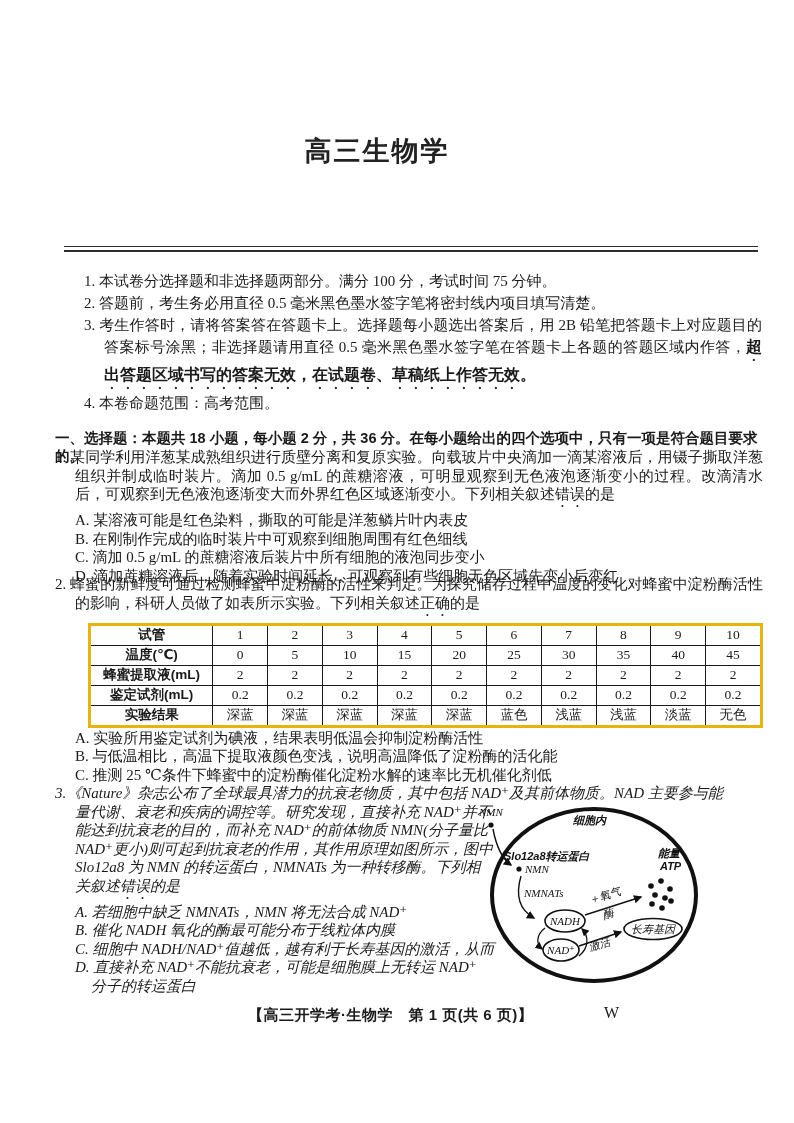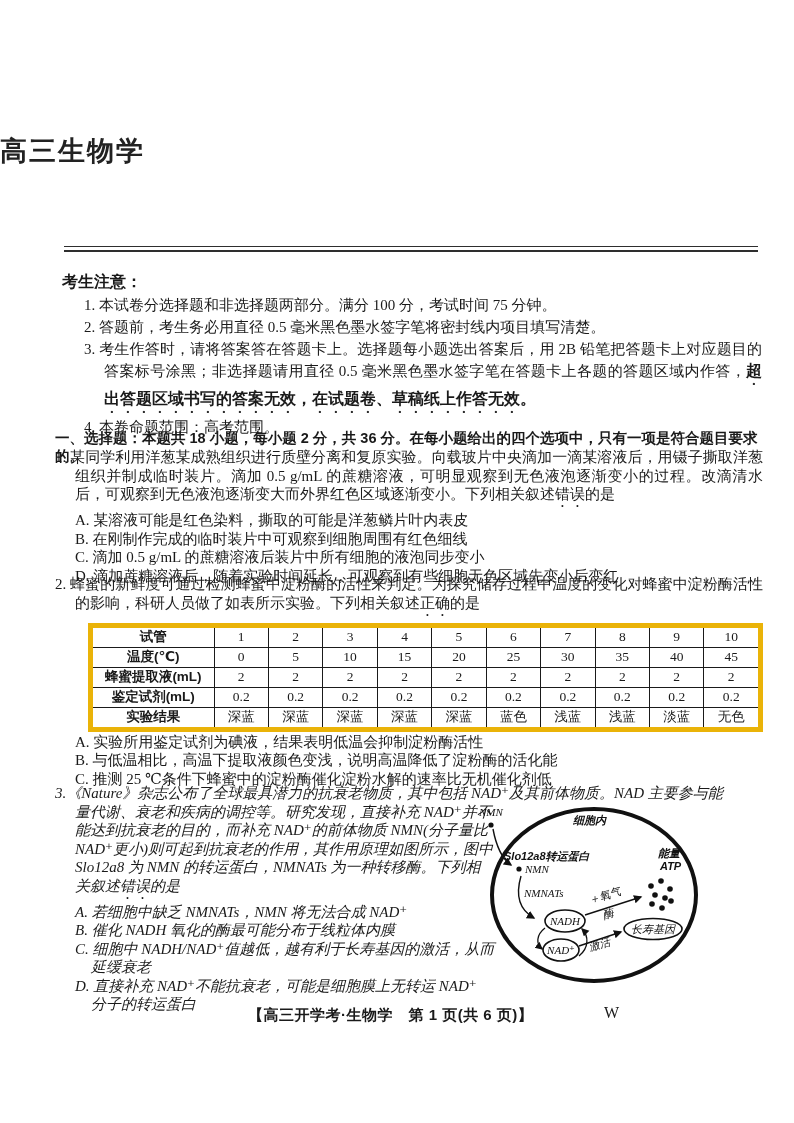--- a/index.html
+++ b/index.html
@@ -3,21 +3,21 @@
 <meta charset="utf-8">
 <style>
   html,body{margin:0;padding:0;}
   body{
     width:794px;height:1123px;position:relative;background:#ffffff;
     font-family:"Liberation Serif","DejaVu Serif",serif;color:#1a1a1a;
     overflow:hidden;
   }
   .hei{font-family:"Liberation Sans","DejaVu Sans",sans-serif;font-weight:bold;}
   #page-title{
-    position:absolute;top:133px;left:0;width:754px;text-align:left;
+    position:absolute;top:133px;left:0;width:754px;text-align:center;
     font-size:27px;font-weight:bold;letter-spacing:2px;color:#222;
   }
   #top-rule{
     position:absolute;top:246px;left:64px;width:694px;height:3px;
     border-top:1px solid #2e2e2e;border-bottom:2px solid #2e2e2e;
   }
   #notice{position:absolute;top:270px;left:62px;width:700px;font-size:15px;line-height:22px;}
   #notice .heading{font-size:16px;line-height:24px;}
   #notice .note{margin-left:22px;padding-left:20px;text-indent:-20px;text-align:justify;}
   .emph{
@@ -38,40 +38,39 @@
   #q2{top:575px;}
   #q3{top:784px;font-style:italic;}
   table.exp{
     border-collapse:collapse;margin:3px 0 1px 33px;table-layout:fixed;
     font-size:13.5px;text-align:center;
   }
   table.exp td{
     border:1px solid #1a1a1a;height:19px;padding:0 2px;width:50px;
   }
   table.exp td.rowlabel{width:118px;font-weight:bold;font-family:"Liberation Sans","DejaVu Sans",sans-serif;}
-  table.exp{border:5px solid #eab308;}
+  table.exp{border:3px solid #eab308;}
   #q3 .nline{white-space:nowrap;}
   #q3-figure{position:absolute;left:420px;top:14px;width:240px;height:198px;}
   #q3-figure svg{display:block;}
   #q3-figure text{font-size:11px;fill:#111;font-family:"Liberation Serif","DejaVu Serif",serif;}
   #q3-figure text.b{font-family:"Liberation Sans","DejaVu Sans",sans-serif;font-weight:bold;}
   #page-footer{
     position:absolute;top:1006px;left:248px;font-size:15px;letter-spacing:0.5px;
   }
   #watermark{position:absolute;top:1004px;left:604px;font-size:16px;font-family:"Liberation Serif","DejaVu Serif",serif;}
 </style>
 </head>
 <body>
 
 <div id="page-title">高三生物学</div>
 
 <div id="top-rule"></div>
 
 <div id="notice">
-  <div class="heading hei">考生注意：</div>
   <div class="note">1. 本试卷分选择题和非选择题两部分。满分 100 分，考试时间 75 分钟。</div>
   <div class="note">2. 答题前，考生务必用直径 0.5 毫米黑色墨水签字笔将密封线内项目填写清楚。</div>
   <div class="note"><span>3. 考生作答时，请将答案答在答题卡上。选择题每小题选出答案后，用 2B 铅笔把答题卡上对应题目的答案标号涂黑；非选择题请用直径 0.5 毫米黑色墨水签字笔在答题卡上各题的答题区域内作答，</span><span class="hei notice-strong emph">超出答题区域书写的答案无效，在试题卷、草稿纸上作答无效。</span></div>
   <div class="note">4. 本卷命题范围：高考范围。</div>
 </div>
 
 <div id="section-header" class="hei">一、选择题：本题共 18 小题，每小题 2 分，共 36 分。在每小题给出的四个选项中，只有一项是符合题目要求的。</div>
 
 <div id="q1" class="question">
   <div class="stem"><span>1. 某同学利用洋葱某成熟组织进行质壁分离和复原实验。向载玻片中央滴加一滴某溶液后，用镊子撕取洋葱组织并制成临时装片。滴加 0.5 g/mL 的蔗糖溶液，可明显观察到无色液泡逐渐变小的过程。改滴清水后，可观察到无色液泡逐渐变大而外界红色区域逐渐变小。下列相关叙述</span><span class="emph">错误</span><span>的是</span></div>
@@ -160,21 +159,20 @@
 <div id="q3" class="question">
   <div class="stem nline">3.《Nature》杂志公布了全球最具潜力的抗衰老物质，其中包括 NAD⁺及其前体物质。NAD 主要参与能</div>
   <div class="option nline">量代谢、衰老和疾病的调控等。研究发现，直接补充 NAD⁺并不</div>
   <div class="option nline">能达到抗衰老的目的，而补充 NAD⁺的前体物质 NMN(分子量比</div>
   <div class="option nline">NAD⁺更小)则可起到抗衰老的作用，其作用原理如图所示，图中</div>
   <div class="option nline">Slo12a8 为 NMN 的转运蛋白，NMNATs 为一种转移酶。下列相</div>
   <div class="option nline"><span>关叙述</span><span class="emph">错误</span><span>的是</span></div>
   <div class="option nline">A. 若细胞中缺乏 NMNATs，NMN 将无法合成 NAD⁺</div>
   <div class="option nline">B. 催化 NADH 氧化的酶最可能分布于线粒体内膜</div>
   <div class="option nline">C. 细胞中 NADH/NAD⁺值越低，越有利于长寿基因的激活，从而</div>
-  <div class="option nline" style="padding-left:36px;">延缓衰老</div>
   <div class="option nline">D. 直接补充 NAD⁺不能抗衰老，可能是细胞膜上无转运 NAD⁺</div>
   <div class="option nline" style="padding-left:36px;">分子的转运蛋白</div>
 
   <div id="q3-figure">
     <svg width="240" height="198" viewBox="0 0 240 198" xmlns="http://www.w3.org/2000/svg">
       <defs>
         <marker id="arw" markerWidth="8" markerHeight="8" refX="5" refY="3" orient="auto">
           <path d="M0,0 L6,3 L0,6 z" fill="#111"></path>
         </marker>
       </defs>

